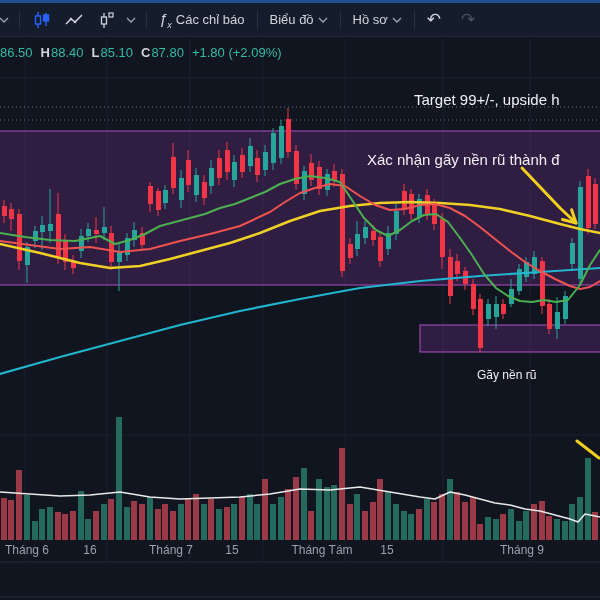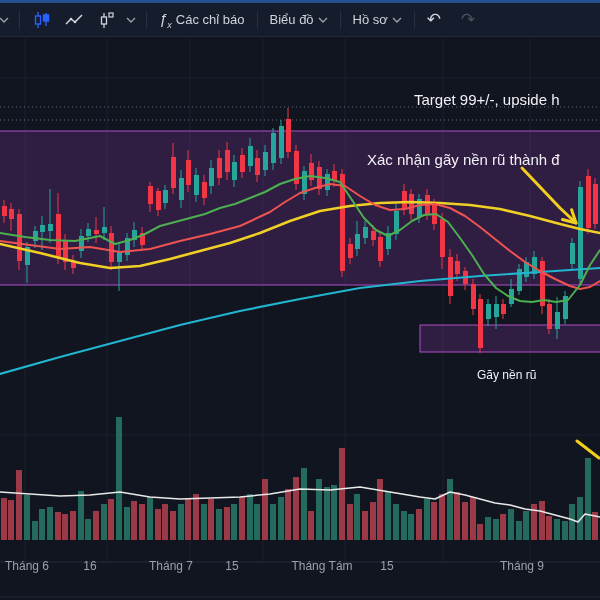--- a/index.html
+++ b/index.html
@@ -21,21 +21,21 @@
   .quote-row{position:absolute;top:45px;left:0;display:flex;gap:8px;font-size:13px;
     align-items:baseline;white-space:nowrap;}
   .q-group{display:flex;gap:1px;align-items:baseline;}
   .q-val{color:#2fbba5;}
   .q-lab{color:#cfd3dd;font-weight:600;}
   #chart-svg{position:absolute;top:0;left:0;}
   .anno{position:absolute;color:#f2f0f6;white-space:nowrap;overflow:hidden;max-width:600px;margin-top:12px;}
   .anno-target{top:79px;left:414px;font-size:15px;width:186px;}
   .anno-confirm{top:139px;left:367px;font-size:15px;width:233px;}
   .anno-break{top:356px;left:477px;font-size:12px;}
-  .time-axis{position:absolute;top:543px;left:0;width:600px;height:19px;margin-top:16px;}
+  .time-axis{position:absolute;top:543px;left:0;width:600px;height:19px;}
   .x-label{position:absolute;top:0;transform:translateX(-50%);font-size:12px;color:#9aa0ac;}
 </style>
 </head>
 <body>
 
 <div class="stage">
 
   <svg id="chart-svg" width="600" height="600">
       <g>
         <line x1="25" y1="38" x2="25" y2="562" stroke="#1b2130" stroke-width="1"></line>
@@ -379,20 +379,36 @@
     </button>
     <span class="sep"></span>
     <button class="tb-btn">
         <span class="undo">↶</span>
       </button>
     <button class="tb-btn" style="margin-left:8px">
         <span class="redo">↷</span>
       </button>
   </div>
 
+  <div class="quote-row">
+    <span class="q-val">86.50</span>
+    <span class="q-group">
+        <span class="q-lab">H</span>
+        <span class="q-val">88.40</span>
+      </span>
+    <span class="q-group">
+        <span class="q-lab">L</span>
+        <span class="q-val">85.10</span>
+      </span>
+    <span class="q-group">
+        <span class="q-lab">C</span>
+        <span class="q-val">87.80</span>
+      </span>
+    <span class="q-val">+1.80 (+2.09%)</span>
+  </div>
 
   <div class="anno anno-target">Target 99+/-, upside h</div>
   <div class="anno anno-confirm">Xác nhận gãy nền rũ thành đ</div>
   <div class="anno anno-break">Gãy nền rũ</div>
 
   <div class="time-axis" id="time-axis">
       <div class="x-label" style="left: 27px;">Tháng 6</div>
       <div class="x-label" style="left: 90px;">16</div>
       <div class="x-label" style="left: 171px;">Tháng 7</div>
       <div class="x-label" style="left: 232px;">15</div>

